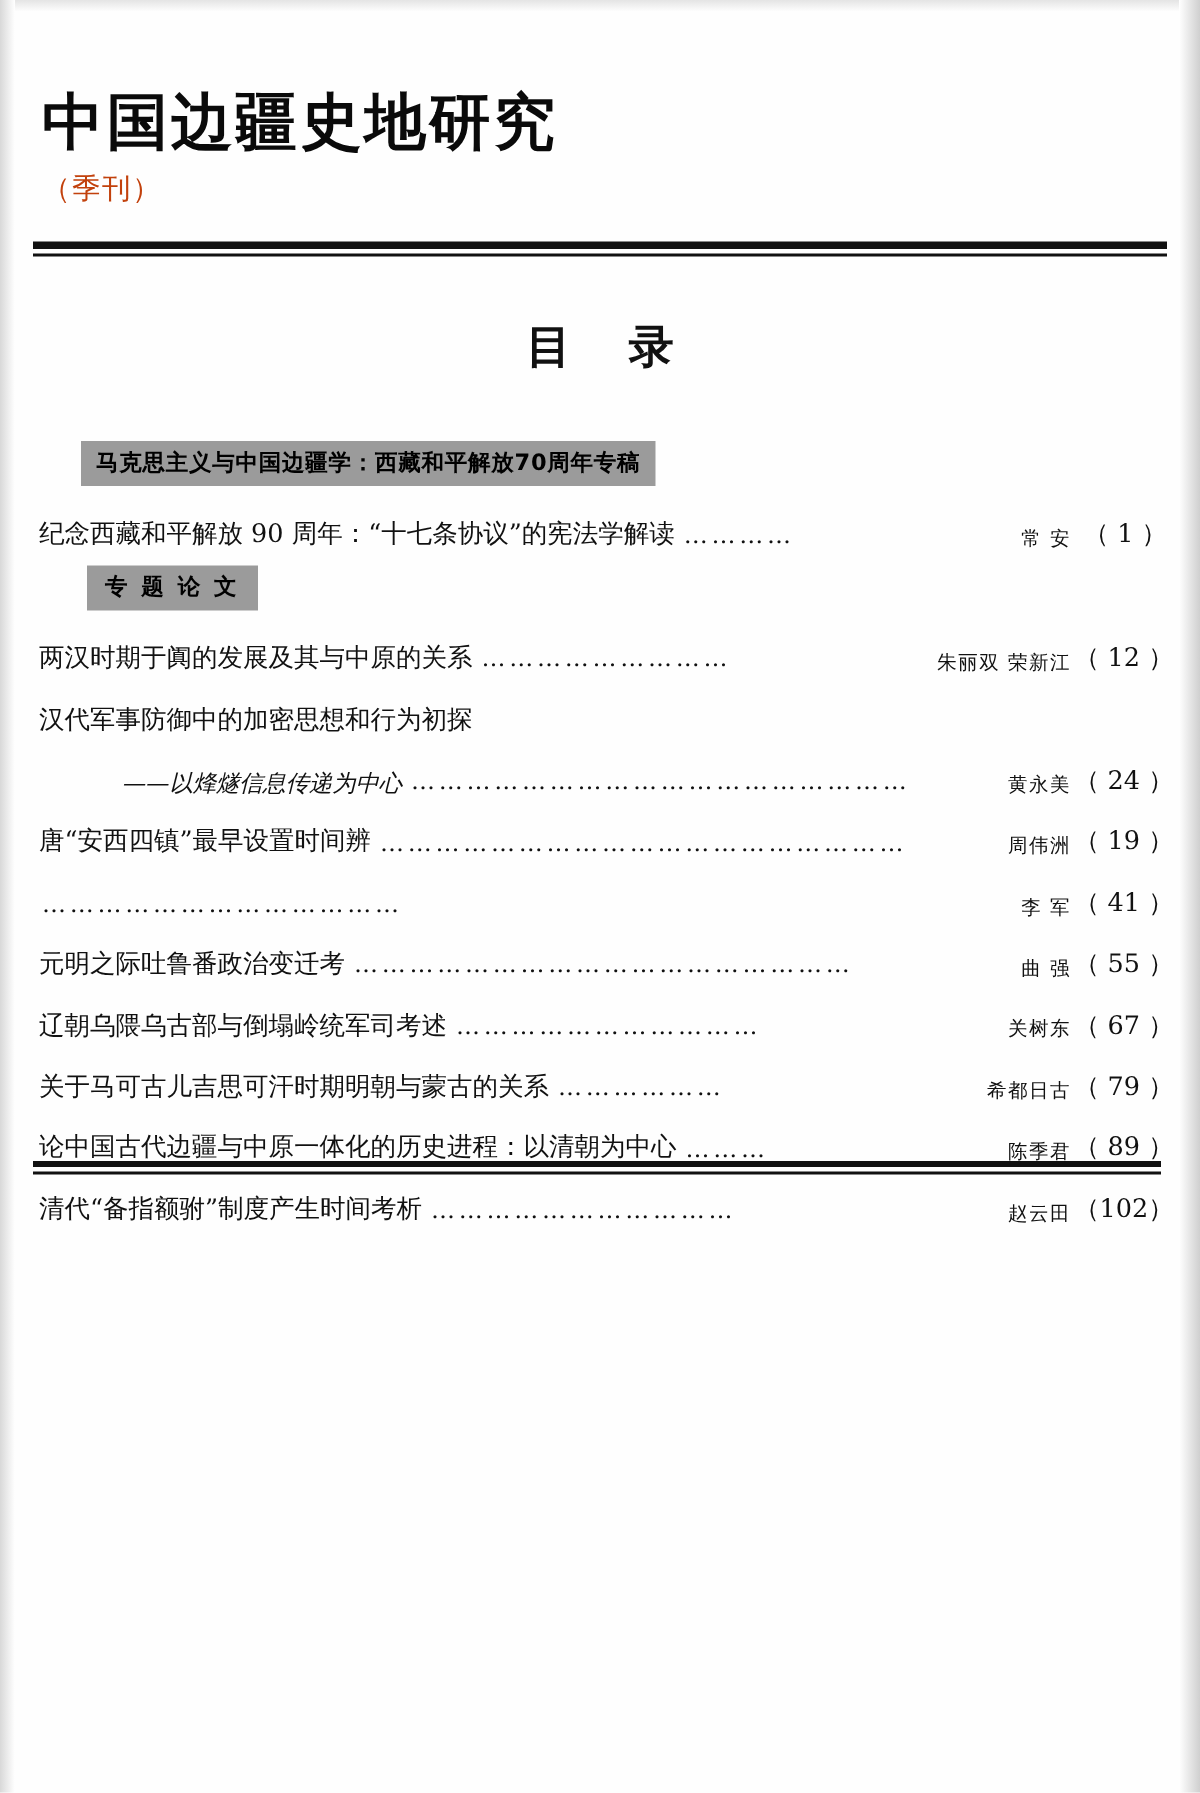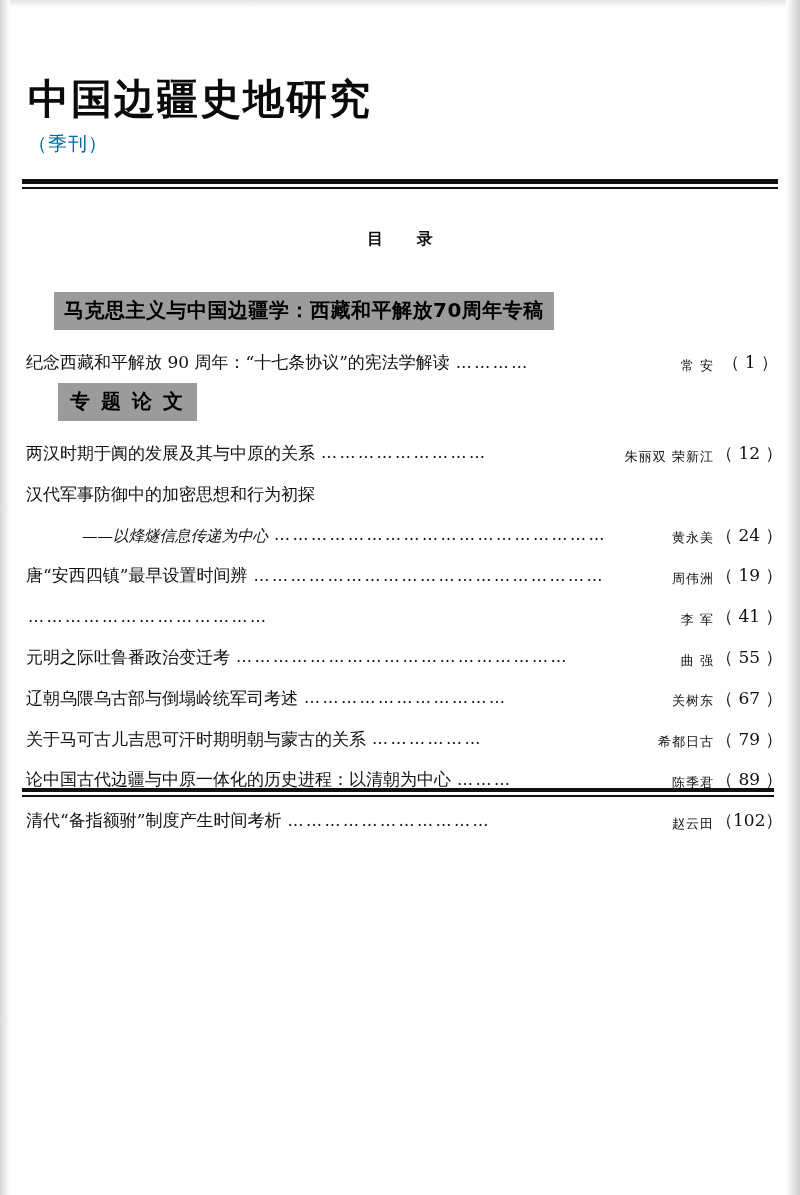--- a/index.html
+++ b/index.html
@@ -35,75 +35,75 @@
     background: linear-gradient(to left, #cfcfcf, #ffffff);
   }
   .edge-top {
     position: absolute;
     left: 0; right: 0; top: 0;
     height: 8px;
     background: linear-gradient(to bottom, #e4e4e4, #ffffff);
   }
   .content {
     position: absolute;
-    left: 0; top: 18px;
+    left: 0; top: 0;
     width: 800px;
   }
   .masthead {
     padding: 58px 0 0 28px;
   }
   .journal-title {
     font-family: "DejaVu Sans", "Liberation Sans", sans-serif;
     font-weight: bold;
     font-size: 41px;
     letter-spacing: 2px;
     line-height: 1.15;
     color: #0a0a0a;
   }
   .journal-sub {
     font-family: "DejaVu Sans", "Liberation Sans", sans-serif;
     font-size: 19px;
     letter-spacing: 1px;
     margin-top: 8px;
-    color: #0369a1;
+    color: #c2410c;
   }
   .double-rule {
     margin: 22px 22px 0 22px;
   }
   .double-rule .thick {
     height: 5px;
     background: #111;
   }
   .double-rule .gap {
     height: 3px;
     background: transparent;
   }
   .double-rule .thin {
     height: 2px;
     background: #111;
   }
   .toc-title {
     text-align: center;
     font-family: "DejaVu Sans", "Liberation Sans", sans-serif;
     font-weight: bold;
-    font-size: 16px;
+    font-size: 30px;
     letter-spacing: 14px;
     margin: 40px 0 0 0;
     padding-left: 14px;
   }
   .toc-body {
     margin: 34px 22px 0 22px;
   }
   .section-head {
     display: inline-block;
     background: #9b9b9b;
     color: #000;
     font-family: "DejaVu Sans", "Liberation Sans", sans-serif;
     font-weight: bold;
-    font-size: 20px;
+    font-size: 15px;
     letter-spacing: 0.5px;
     padding: 5px 10px 6px 10px;
     margin: 8px 0 4px 32px;
     white-space: nowrap;
   }
   .section-head.narrow {
     margin-left: 36px;
     letter-spacing: 2px;
     padding: 5px 12px 6px 12px;
   }

